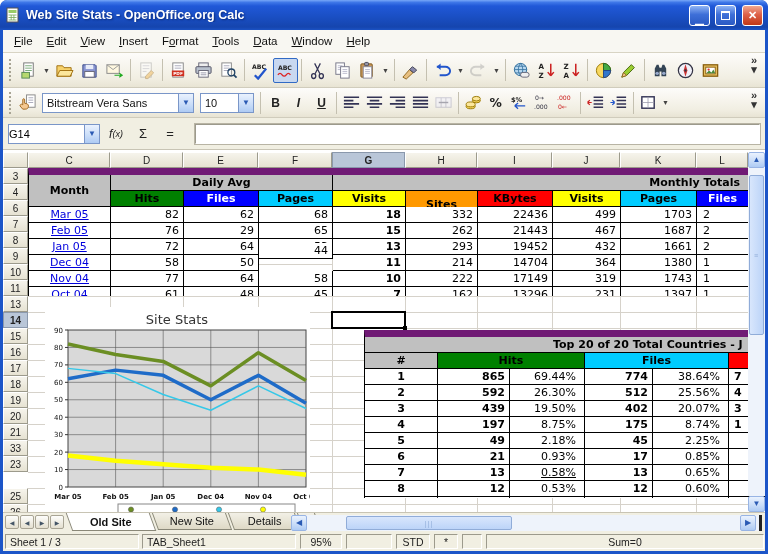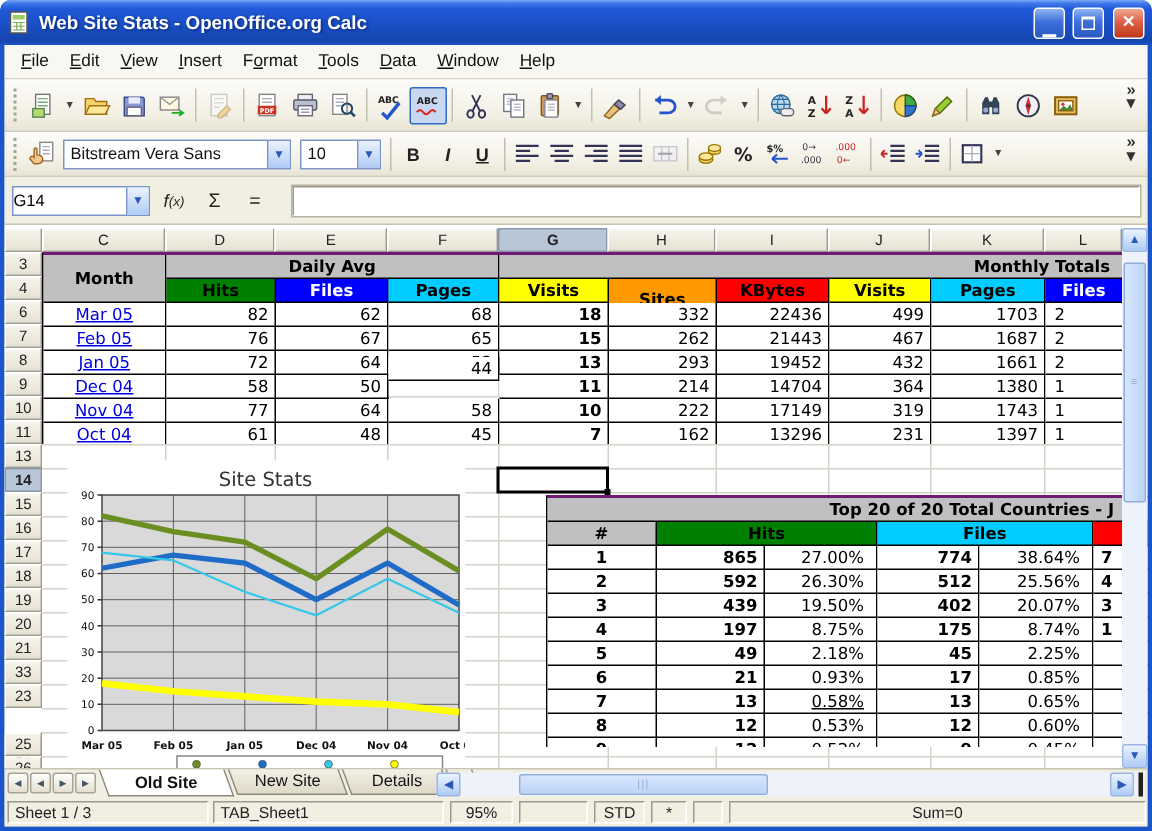--- a/index.html
+++ b/index.html
@@ -57,21 +57,21 @@
   .gridv{position:absolute;width:1px;background:#D6D2CA;}
   .gridh{position:absolute;height:1px;background:#D6D2CA;}
   .cell{position:absolute;font-size:11px;font-family:"DejaVu Sans",sans-serif;display:flex;align-items:center;
         overflow:hidden;white-space:nowrap;color:#000;background:#fff;}
   .bc{border-right:1px solid #000;border-bottom:1px solid #000;}
   .num{justify-content:flex-end;padding-right:4px;}
   .ctr{justify-content:center;}
   .b{font-weight:bold;}
   .gray{background:#C0C0C0;}
   .link{color:#0000DD;text-decoration:underline;}
-  .maintable,.toptable{position:absolute;border-left:1px solid #000;border-top:2px solid #701a75;overflow:hidden;}
+  .maintable,.toptable{position:absolute;border-left:1px solid #000;border-top:7px solid #701a75;overflow:hidden;}
   .chartobj{position:absolute;left:42px;top:157px;width:265px;height:205px;background:#fff;}
   svg text{font-family:"DejaVu Sans",sans-serif;}
   .selcell{position:absolute;border:2px solid #000;z-index:5;}
   .selhandle{position:absolute;width:4px;height:4px;background:#000;right:-3px;bottom:-3px;}
   
   .sb-track{position:absolute;background:#EEF3FB;}
   .sb-btn{position:absolute;background:linear-gradient(180deg,#EAF2FE,#C8DCF8 60%,#AECBF4);border:1px solid #98B4E4;
           border-radius:2px;color:#2A5AB4;font-size:8px;display:flex;align-items:center;justify-content:center;line-height:1;}
   .sb-thumb{position:absolute;background:linear-gradient(90deg,#D8E6FC,#BCD4F8);border:1px solid #90ACD8;border-radius:2px;}
   .sb-thumb.h{background:linear-gradient(180deg,#D8E6FC,#BCD4F8);}
@@ -516,21 +516,21 @@
           <div class="cell bc num b" style="left: 304px; top: 32px; width: 73px; height: 16px;">18</div>
           <div class="cell bc num" style="left: 377px; top: 32px; width: 72px; height: 16px;">332</div>
           <div class="cell bc num" style="left: 449px; top: 32px; width: 75px; height: 16px; text-align: right;">22436</div>
           <div class="cell bc num" style="left: 524px; top: 32px; width: 68px; height: 16px;">499</div>
           <div class="cell bc num" style="left: 592px; top: 32px; width: 76px; height: 16px;">1703</div>
           <div class="cell bc " style="left: 668px; top: 32px; width: 52px; height: 16px; padding-left: 6px;">2</div>
           <div class="cell bc ctr" style="left: 0px; top: 48px; width: 82px; height: 16px;">
             <span class="link">Feb 05</span>
           </div>
           <div class="cell bc num" style="left: 82px; top: 48px; width: 73px; height: 16px;">76</div>
-          <div class="cell bc num" style="left: 155px; top: 48px; width: 75px; height: 16px;">67</div>
+          <div class="cell bc num" style="left: 155px; top: 48px; width: 75px; height: 16px;">29</div>
           <div class="cell bc num" style="left: 230px; top: 48px; width: 74px; height: 16px;">65</div>
           <div class="cell bc num b" style="left: 304px; top: 48px; width: 73px; height: 16px;">15</div>
           <div class="cell bc num" style="left: 377px; top: 48px; width: 72px; height: 16px;">262</div>
           <div class="cell bc num" style="left: 449px; top: 48px; width: 75px; height: 16px;">21443</div>
           <div class="cell bc num" style="left: 524px; top: 48px; width: 68px; height: 16px;">467</div>
           <div class="cell bc num" style="left: 592px; top: 48px; width: 76px; height: 16px;">1687</div>
           <div class="cell bc " style="left: 668px; top: 48px; width: 52px; height: 16px; padding-left: 6px;">2</div>
           <div class="cell bc ctr" style="left: 0px; top: 64px; width: 82px; height: 16px;">
             <span class="link">Jan 05</span>
           </div>
@@ -633,21 +633,21 @@
             <circle cx="218" cy="202.5" r="2.6" fill="#FFFF00" stroke="#555" stroke-width="0.5"></circle>
           </svg></div>
         <div class="toptable" style="left: 329px; top: 180px; width: 480px; height: 168px; margin-left: 32px;">
           <div class="cell bc gray b" style="left: 0px; top: 0px; width: 415px; height: 16px; padding-left: 188px;">Top 20 of 20 Total Countries - J</div>
           <div class="cell bc gray b ctr" style="left: 0px; top: 16px; width: 73px; height: 16px;">#</div>
           <div class="cell bc b ctr" style="left: 73px; top: 16px; width: 147px; height: 16px; background: rgb(0, 128, 0); color: rgb(0, 0, 0);">Hits</div>
           <div class="cell bc b ctr" style="left: 220px; top: 16px; width: 144px; height: 16px; background: rgb(0, 204, 255); color: rgb(0, 0, 0);">Files</div>
           <div class="cell bc b ctr" style="left: 364px; top: 16px; width: 52px; height: 16px; background: rgb(255, 0, 0); color: rgb(0, 0, 0);"></div>
           <div class="cell bc b ctr" style="left: 0px; top: 32px; width: 73px; height: 16px;">1</div>
           <div class="cell bc num b" style="left: 73px; top: 32px; width: 72px; height: 16px;">865</div>
-          <div class="cell bc num" style="left: 145px; top: 32px; width: 75px; height: 16px; padding-right: 8px;">27.00%</div>
+          <div class="cell bc num" style="left: 145px; top: 32px; width: 75px; height: 16px; padding-right: 8px;">69.44%</div>
           <div class="cell bc num b" style="left: 220px; top: 32px; width: 68px; height: 16px;">774</div>
           <div class="cell bc num" style="left: 288px; top: 32px; width: 76px; height: 16px; padding-right: 8px;">38.64%</div>
           <div class="cell bc b" style="left: 364px; top: 32px; width: 52px; height: 16px; padding-left: 5px;">7</div>
           <div class="cell bc b ctr" style="left: 0px; top: 48px; width: 73px; height: 16px;">2</div>
           <div class="cell bc num b" style="left: 73px; top: 48px; width: 72px; height: 16px;">592</div>
           <div class="cell bc num" style="left: 145px; top: 48px; width: 75px; height: 16px; padding-right: 8px;">26.30%</div>
           <div class="cell bc num b" style="left: 220px; top: 48px; width: 68px; height: 16px;">512</div>
           <div class="cell bc num" style="left: 288px; top: 48px; width: 76px; height: 16px; padding-right: 8px;">25.56%</div>
           <div class="cell bc b" style="left: 364px; top: 48px; width: 52px; height: 16px; padding-left: 5px;">4</div>
           <div class="cell bc b ctr" style="left: 0px; top: 64px; width: 73px; height: 16px;">3</div>

